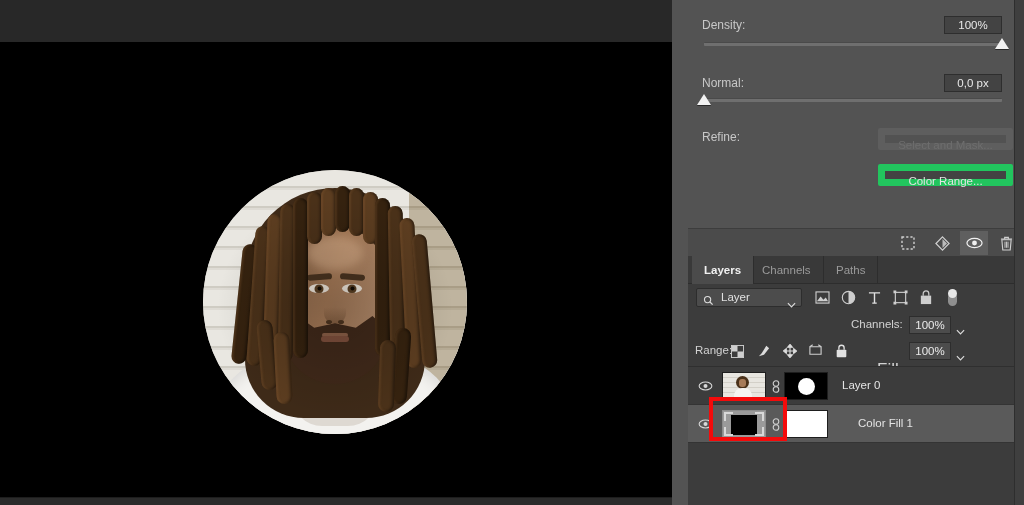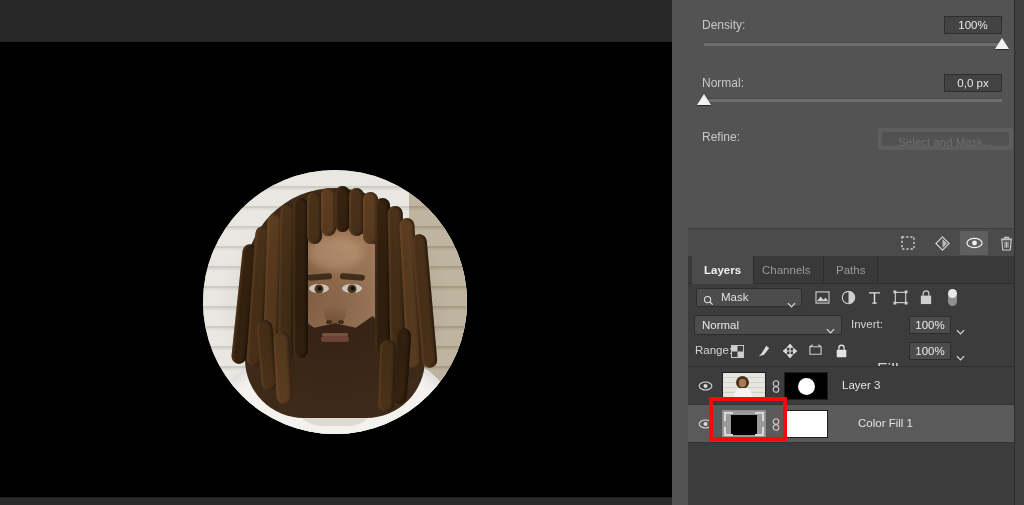--- a/index.html
+++ b/index.html
@@ -277,21 +277,21 @@
     border-left: 7px solid transparent;
     border-right: 7px solid transparent;
     border-bottom: 11px solid #f2f2f2;
     filter: drop-shadow(0 1px 0 rgba(0,0,0,0.5));
   }
 
   .panel-btn {
     position: absolute;
     height: 22px;
     background: #434343;
-    border: 4px solid #22c55e;
+    border: 7px solid #22c55e;
     border-radius: 2px;
     color: #e2e2e2;
     font-size: 11.5px;
     line-height: 20px;
     text-align: center;
   }
   .panel-btn.disabled {
     background: #525252;
     border-color: #5e5e5e;
     color: #6e6e6e;
@@ -560,20 +560,21 @@
       <div class="prop-row" style="top:74px;">
         <span class="prop-label" style="left:14px; top:2px;">Normal:</span>
         <span class="num-field" style="left:256px; top:0; width:58px;">0,0 px</span>
       </div>
       <div class="slider-track" style="left:16px; top:98px; width:298px;"></div>
       <div class="slider-thumb" style="left:9px; top:94px;"></div>
 
       <span class="prop-label" style="left:14px; top:130px;">Refine:</span>
 
       <span class="panel-btn disabled" style="left:190px; top:128px; width:135px;">Select and Mask...</span>
+      <span class="panel-btn" style="left:190px; top:164px; width:135px;">Color Range...</span>
 
       <div id="props-footer">
         <div class="footer-icon" style="left:206px;">
           <svg width="14" height="14" viewBox="0 0 14 14">
             <rect x="1" y="1" width="12" height="12" fill="none" stroke="#cfcfcf" stroke-width="1.4" stroke-dasharray="2.2 2"></rect>
           </svg>
         </div>
         <div class="footer-icon" style="left:240px;">
           <svg width="15" height="15" viewBox="0 0 16 16">
             <path d="M8 1 L15 8 L8 15 L1 8 Z" fill="none" stroke="#cfcfcf" stroke-width="1.3"></path>
@@ -605,21 +606,21 @@
       </div>
 
       <div id="filter-row">
         <div id="kind-select">
           <span style="position:absolute; left:6px; top:3px;">
             <svg width="11" height="11" viewBox="0 0 12 12">
               <circle cx="5" cy="5" r="3.4" fill="none" stroke="#dcdcdc" stroke-width="1.2"></circle>
               <path d="M7.6 7.6 L10.5 10.5" stroke="#dcdcdc" stroke-width="1.3"></path>
             </svg>
           </span>
-          <span id="kind-label">Mask</span>
+          <span id="kind-label">Layer</span>
           <span style="position:absolute; right:5px; top:5px;">
             <svg width="9" height="6" viewBox="0 0 10 6">
                 <path d="M1 1 L5 5 L9 1" fill="none" stroke="#dcdcdc" stroke-width="1.3"></path>
               </svg>
           </span>
         </div>
 
         <div class="filter-ico" style="left:124px;">
           <svg width="15" height="13" viewBox="0 0 16 14">
             <rect x="1" y="1" width="14" height="12" fill="none" stroke="#cfcfcf" stroke-width="1.2"></rect>
@@ -654,29 +655,21 @@
         </div>
         <div class="filter-ico" style="left:254px;">
           <svg width="11" height="18" viewBox="0 0 12 20">
             <rect x="1" y="4" width="10" height="15" rx="5" fill="#8f8f8f"></rect>
             <circle cx="6" cy="5" r="5" fill="#e8e8e8"></circle>
           </svg>
         </div>
       </div>
 
       <div id="blend-row">
-        <div id="blend-select">
-          <span>Normal</span>
-          <span style="position:absolute; right:6px; top:5px;">
-            <svg width="9" height="6" viewBox="0 0 10 6">
-                <path d="M1 1 L5 5 L9 1" fill="none" stroke="#dcdcdc" stroke-width="1.3"></path>
-              </svg>
-          </span>
-        </div>
-        <span id="opacity-label">Invert:</span>
+        <span id="opacity-label">Channels:</span>
         <span id="opacity-field">100%</span>
         <span style="position:absolute; left:268px; top:9px;">
           <svg width="9" height="6" viewBox="0 0 10 6">
               <path d="M1 1 L5 5 L9 1" fill="none" stroke="#dcdcdc" stroke-width="1.3"></path>
             </svg>
         </span>
       </div>
 
       <div id="lock-row">
         <span id="lock-label">Range:</span>
@@ -735,21 +728,21 @@
           </div>
           <div class="link-ico" style="left:82px;">
             <svg width="10" height="13" viewBox="0 0 10 14">
               <rect x="2" y="0.8" width="6" height="6" rx="3" fill="none" stroke="#cfcfcf" stroke-width="1.2"></rect>
               <rect x="2" y="7.2" width="6" height="6" rx="3" fill="none" stroke="#cfcfcf" stroke-width="1.2"></rect>
             </svg>
           </div>
           <div class="mask-thumb" style="left:96px;">
             <span class="mask-circle"></span>
           </div>
-          <span class="layer-name" style="left:154px;">Layer 3</span>
+          <span class="layer-name" style="left:154px;">Layer 0</span>
         </div>
 
         <div class="layer-row selected" style="top:38px;">
           <div class="eye-cell">
             <svg width="15" height="10" viewBox="0 0 16 11">
               <ellipse cx="8" cy="5.5" rx="7" ry="4.4" fill="none" stroke="#d8d8d8" stroke-width="1.2"></ellipse>
               <circle cx="8" cy="5.5" r="2.2" fill="#d8d8d8"></circle>
             </svg>
           </div>
           <div class="thumb" style="left:34px; background:#9a9a9a; border-color:#8c8c8c;">

